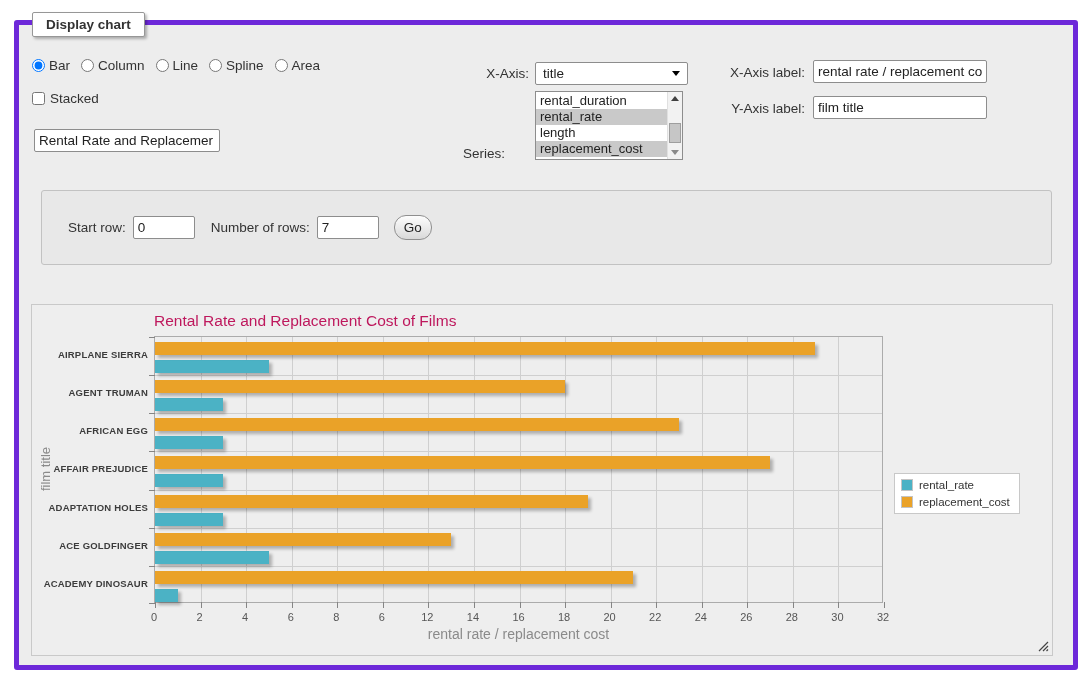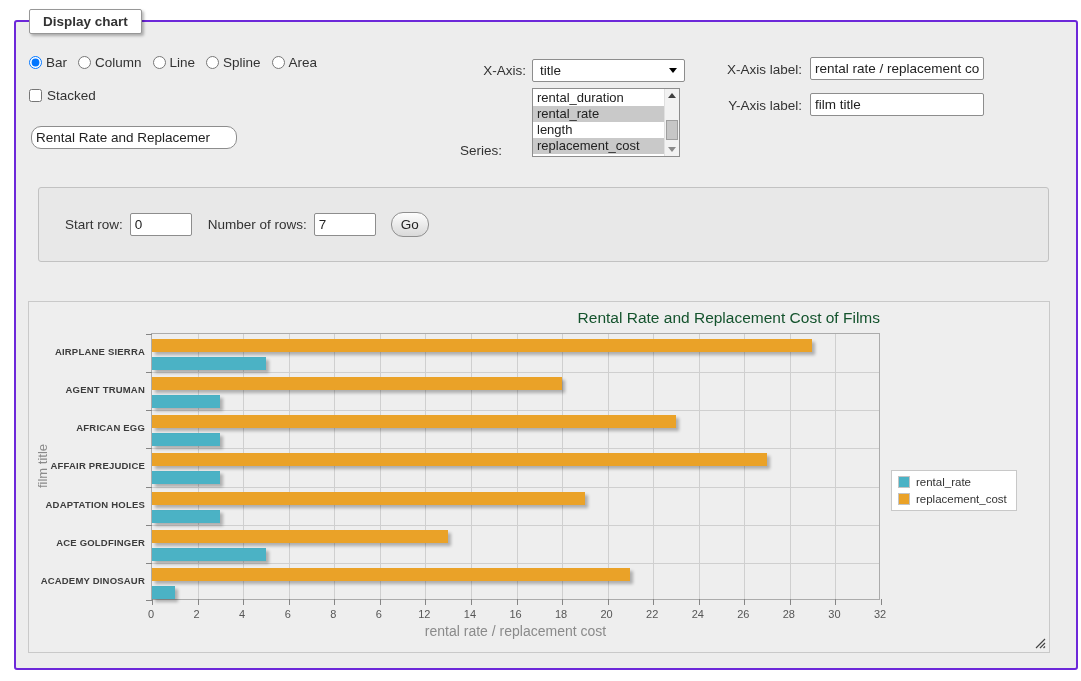--- a/index.html
+++ b/index.html
@@ -1,37 +1,37 @@
 <!DOCTYPE html>
 <html><head>
 <meta charset="utf-8">
 <style>
   * { margin:0; padding:0; box-sizing:border-box; }
   html,body { width:1081px; height:681px; background:#fff; font-family:"Liberation Sans", sans-serif; }
   .page { position:relative; width:1081px; height:681px; background:#fff; overflow:hidden; }
 
   
   .fieldset { position:absolute; left:14px; top:20px; width:1064px; height:650px;
-              background:#ededed; border:2px solid #6d28d9; border-radius:3px; }
+              background:#ededed; border:5px solid #6d28d9; border-radius:3px; }
   .fs-legend { position:absolute; left:13px; top:-13px; background:#fff; border:1px solid #979797;
                border-radius:2px; padding:4px 13px; font-size:13.5px; font-weight:bold; color:#333;
                box-shadow:2px 2px 3px rgba(0,0,0,0.28); }
 
   
   .radio-row { position:absolute; left:13px; top:33px; display:flex; align-items:center; gap:11px;
                font-size:13.5px; color:#333; }
   .radio-row label { display:flex; align-items:center; gap:4px; cursor:default; }
   .radio-row input { margin:0; }
 
   .stacked-row { position:absolute; left:13px; top:66px; display:flex; align-items:center; gap:5px;
                  font-size:13.5px; color:#333; }
 
   .txt { background:#fff; border:1px solid #8d8d8d; border-radius:2px; font-size:13.5px; color:#222;
          padding:2px 4px; font-family:inherit; }
-  .title-input { position:absolute; left:15px; top:104px; width:206px; height:23px;border-radius:10px; }
+  .title-input { position:absolute; left:15px; top:104px; width:186px; height:23px; }
 
   .lbl { font-size:13.5px; color:#333; position:absolute; }
   .xaxis-lbl  { left:420px; top:41px;  width:90px; text-align:right; }
   .series-lbl { left:420px; top:121px; width:90px; text-align:center; }
   .xlabel-lbl { left:690px; top:40px;  width:96px; text-align:right; }
   .ylabel-lbl { left:690px; top:76px;  width:96px; text-align:right; }
 
   .select { position:absolute; left:516px; top:37px; width:153px; height:23px; background:#fff;
             border:1px solid #8d8d8d; border-radius:2px; display:flex; align-items:center;
             padding:0 7px; font-size:13.5px; color:#222; }
@@ -62,22 +62,22 @@
                  padding-left:26px; font-size:13.5px; color:#333; }
   .control-bar .clbl { margin-right:7px; }
   .txt.small { width:62px; height:23px; }
   .gap { width:16px; }
   .go-btn { margin-left:15px; width:38px; height:25px; font-size:13.5px; font-family:inherit; color:#222;
             background:linear-gradient(#fdfdfd,#d9d9d9); border:1px solid #8f8f8f; border-radius:12px; }
 
   
   .chart-panel { position:absolute; left:12px; top:279px; width:1022px; height:352px; background:#eee;
                  border:1px solid #c9c9c9; }
-  .chart-title { position:absolute; left:122px; top:7px; width:729px; text-align:right;
-                 font-size:15.5px; color:#14532d; }
+  .chart-title { position:absolute; left:122px; top:7px; width:729px; text-align:left;
+                 font-size:15.5px; color:#be185d; }
   .plot { position:absolute; left:122px; top:31px; width:729px; height:267px; border:1px solid #ababab;
           background:#eee; }
   .gl-v { position:absolute; top:0; bottom:0; width:1px; background:#cfcfcf; }
   .gl-h { position:absolute; left:0; right:0; height:1px; background:#cfcfcf; }
   .tick-b { position:absolute; top:100%; width:1px; height:6px; background:#858585; }
   .tick-l { position:absolute; right:100%; width:6px; height:1px; background:#858585; }
   .bar { position:absolute; left:0; height:13px; box-shadow:3px 3px 3px rgba(0,0,0,0.27); }
   .ylabels { position:absolute; left:0; top:31px; width:116px; height:267px; }
   .ylab { position:absolute; right:0; width:100%; text-align:right; font-size:9.5px; font-weight:600;
           color:#3c3c3c; letter-spacing:0.2px; }

